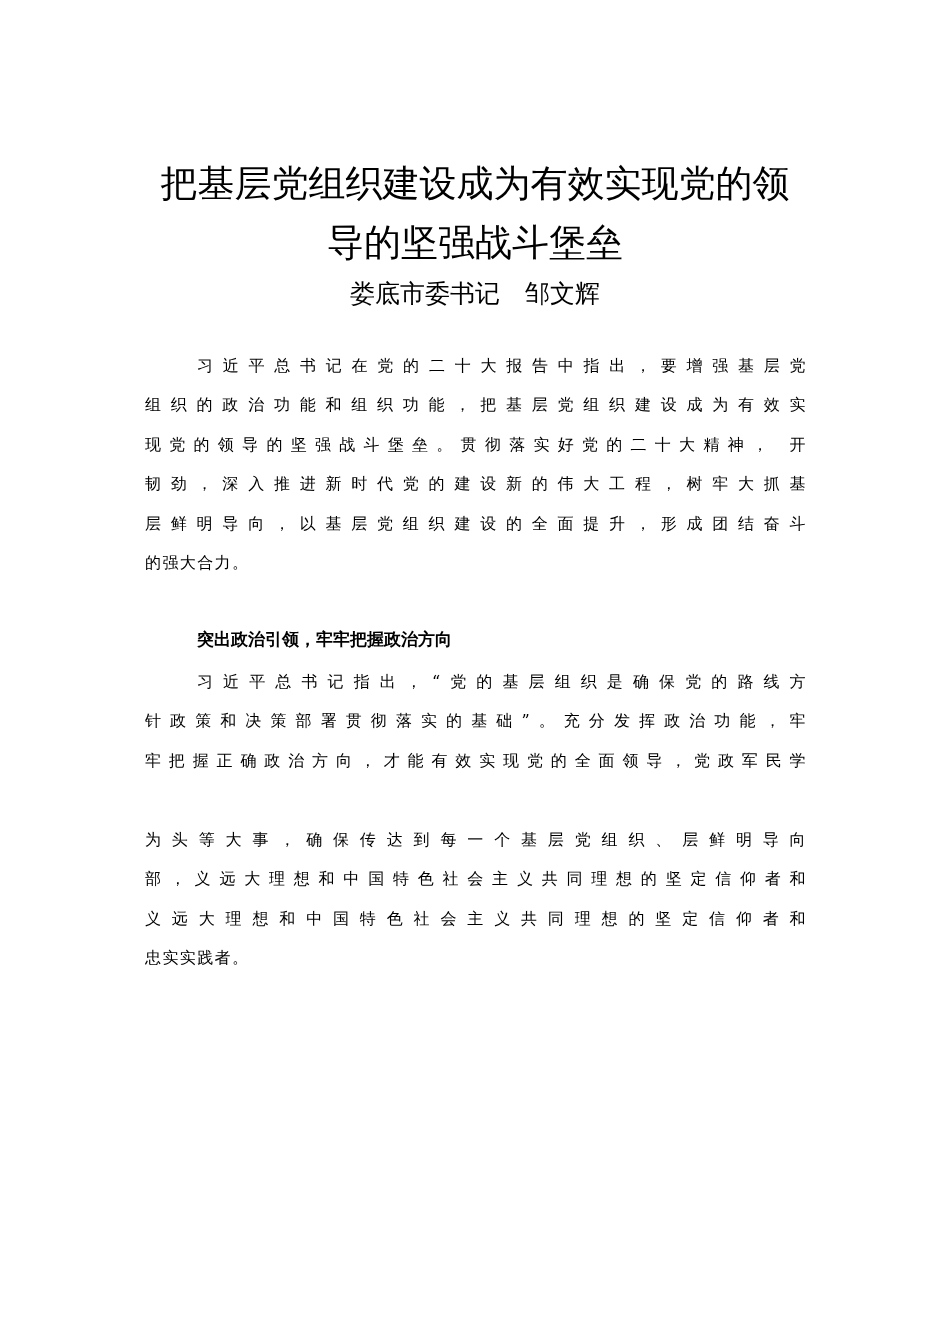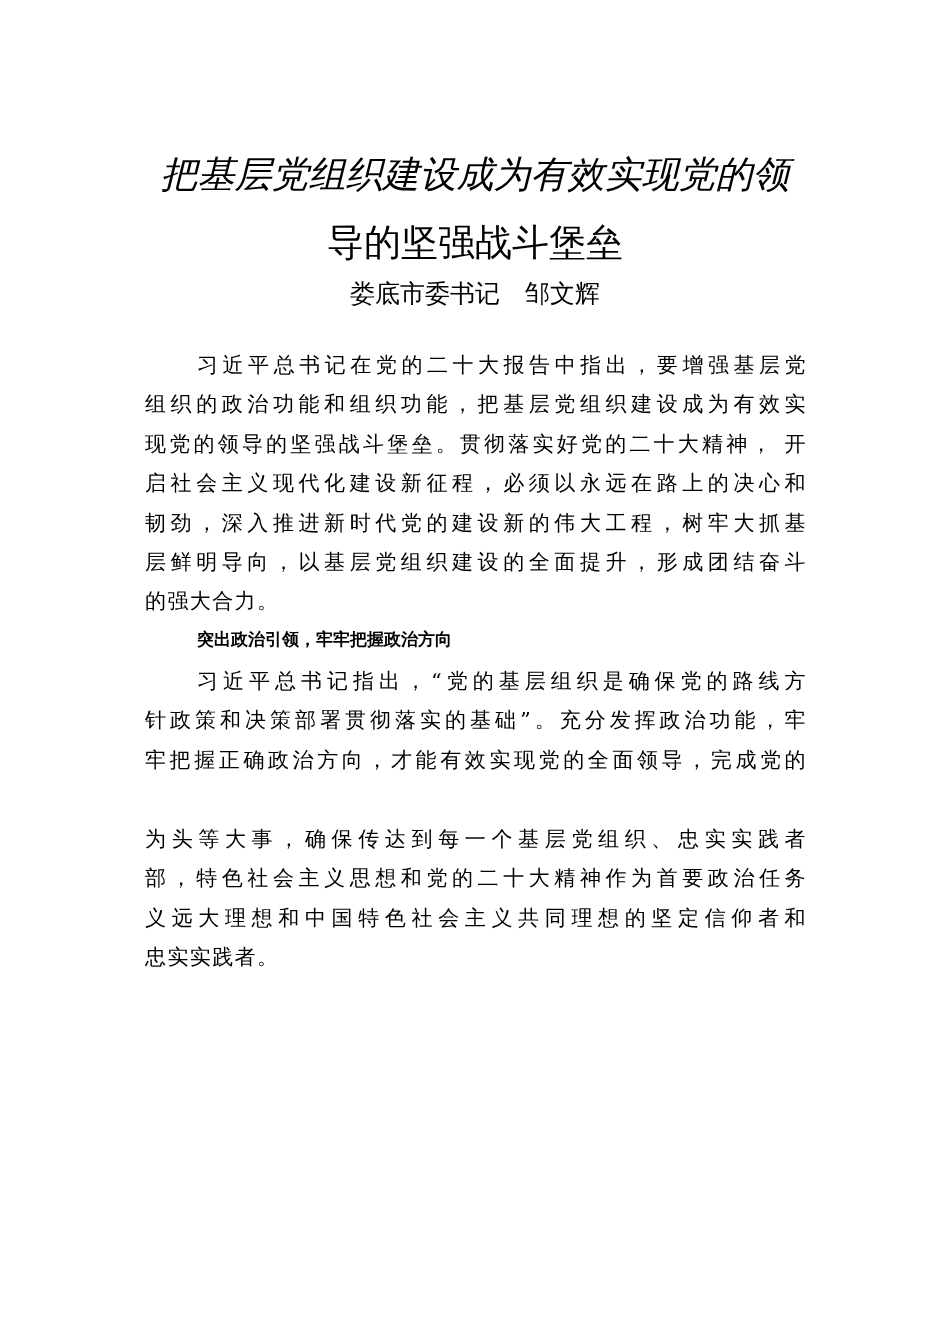--- a/index.html
+++ b/index.html
@@ -27,37 +27,37 @@
     left: 0;
     width: 950px;
     text-align: center;
     font-family: "DejaVu Sans", "Liberation Sans", sans-serif;
     font-size: 37px;
     line-height: 44px;
     letter-spacing: 0px;
     font-weight: normal;
     margin: 0;
   }
-  .title.l1 { top: 153px; font-style: italic; }
+  .title.l1 { top: 162px; }
   .title.l2 { top: 221px; }
   .byline {
     position: absolute;
     left: 0;
     width: 950px;
     top: 278px;
     text-align: center;
     font-size: 25px;
     line-height: 32px;
     white-space: pre;
   }
   .body-block {
     position: absolute;
     left: 145px;
     width: 662px;
-    font-size: 21px;
+    font-size: 16px;
     line-height: 39.4px;
     letter-spacing: 1.4px;
     text-align: justify;
   }
   .line {
     display: block;
     white-space: nowrap;
     height: 39.4px;
     text-align-last: justify;
     text-align: justify;
@@ -85,35 +85,34 @@
 
   <h1 class="title l1">把基层党组织建设成为有效实现党的领</h1>
   <h1 class="title l2">导的坚强战斗堡垒</h1>
 
   <div class="byline">娄底市委书记　邹文辉</div>
 
   <div class="body-block" style="top:346px;">
     <span class="line indent">习近平总书记在党的二十大报告中指出，要增强基层党</span>
     <span class="line">组织的政治功能和组织功能，把基层党组织建设成为有效实</span>
     <span class="line">现党的领导的坚强战斗堡垒。贯彻落实好党的二十大精神， 开</span>
-    <span class="line">启社会主义现代化建设新征程，必须以永远在路上的决心和</span>
     <span class="line">韧劲，深入推进新时代党的建设新的伟大工程，树牢大抓基</span>
     <span class="line">层鲜明导向，以基层党组织建设的全面提升，形成团结奋斗</span>
     <span class="line last">的强大合力。</span>
   </div>
 
   <div class="heading" style="top:623px;">突出政治引领，牢牢把握政治方向</div>
 
   <div class="body-block" style="top:662px;">
     <span class="line indent">习近平总书记指出，“党的基层组织是确保党的路线方</span>
     <span class="line">针政策和决策部署贯彻落实的基础”。充分发挥政治功能，牢</span>
-    <span class="line">牢把握正确政治方向，才能有效实现党的全面领导，完成党的</span>
+    <span class="line">牢把握正确政治方向，才能有效实现党的全面领导，党政军民学</span>
   </div>
 
   <div class="body-block" style="top:820px;">
-    <span class="line">为头等大事，确保传达到每一个基层党组织、忠实实践者</span>
-    <span class="line">部，特色社会主义思想和党的二十大精神作为首要政治任务</span>
+    <span class="line">为头等大事，确保传达到每一个基层党组织、层鲜明导向</span>
+    <span class="line">部，义远大理想和中国特色社会主义共同理想的坚定信仰者和</span>
     <span class="line">义远大理想和中国特色社会主义共同理想的坚定信仰者和</span>
     <span class="line last">忠实实践者。</span>
   </div>
 
 
 </div>
 
 </body></html>

